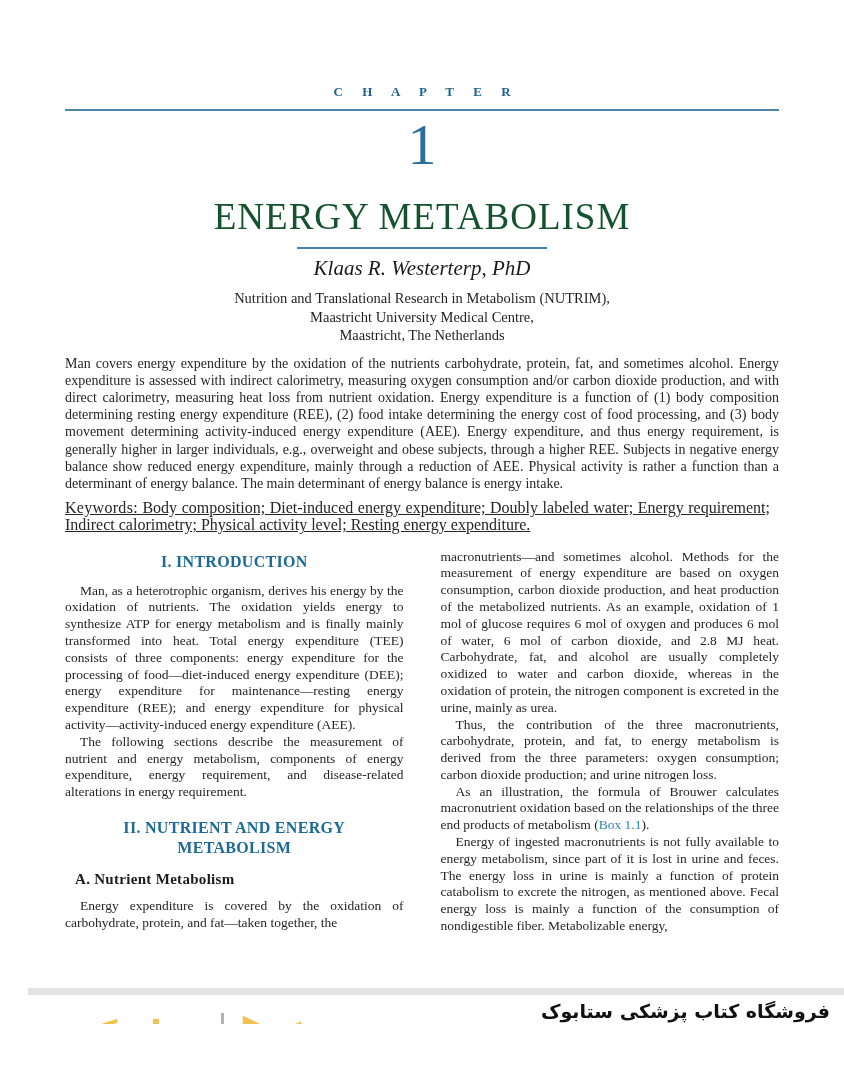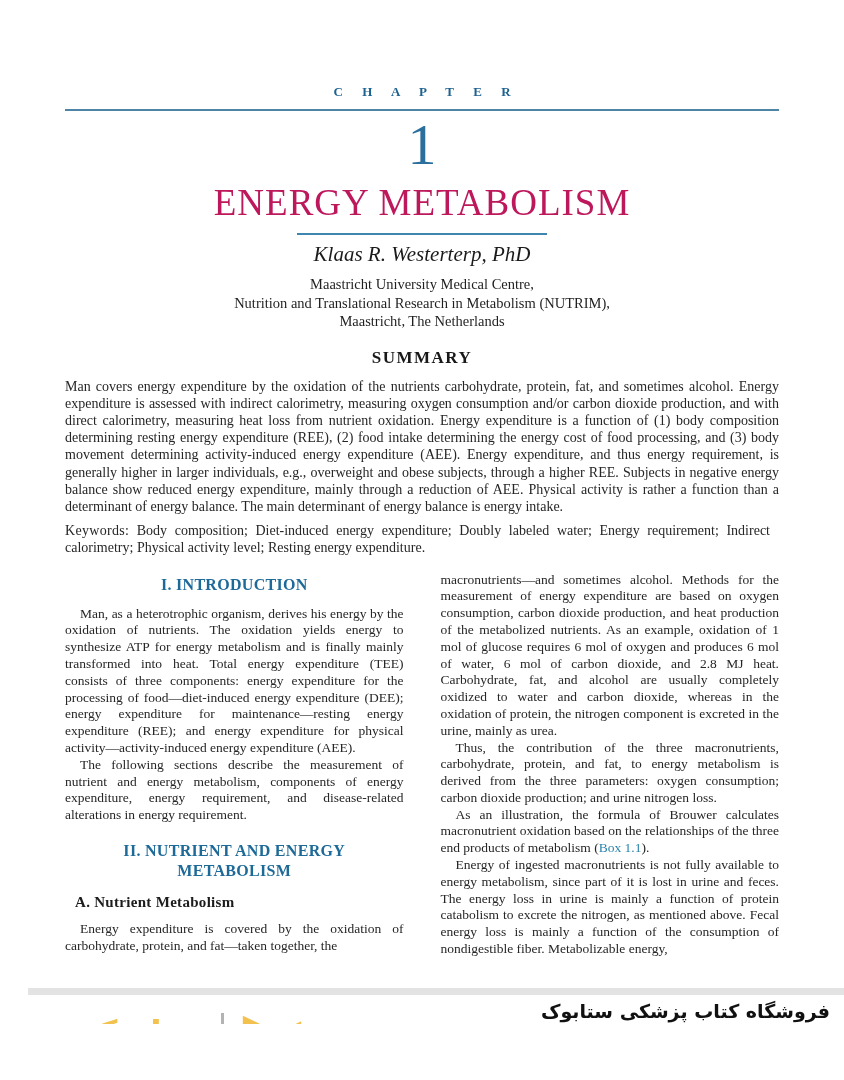--- a/index.html
+++ b/index.html
@@ -15,41 +15,41 @@
     margin-top:84px; text-align:center;
     font-size:13px; font-weight:600; letter-spacing:0.62em; text-indent:0.62em;
     color:#1e6290;
   }
   .head-rule { margin-top:9px; height:2px; background:#4e85a6; }
   .chapter-number {
     margin-top:4px; text-align:center;
     font-size:58px; line-height:60px; color:#2b6f9d; font-weight:500;
   }
   .doc-title {
-    margin:8px 0 0 0; text-align:center;
+    margin:22px 0 0 0; text-align:center;
     font-size:37px; line-height:40px; font-weight:400; letter-spacing:1px;
-    color:#be185d;
+    color:#14532d;
   }
   .title-rule { width:250px; height:2px; background:#3f86ae; margin:10px auto 0 auto; }
   .author {
     margin-top:7px; text-align:center;
     font-style:italic; font-size:21px; color:#1b1b1b;
   }
   .affil { margin-top:8px; text-align:center; font-size:14.5px; line-height:18.5px; color:#1f1f1f; }
 
   
   .summary-heading {
     margin:17px 0 0 0; text-align:center;
     font-size:17px; font-weight:700; letter-spacing:1.5px; color:#181818;
   }
   .summary-body {
     margin:10px 0 0 0; text-align:justify;
     font-size:14px; line-height:17.2px;
   }
-  .keywords { margin:7px 9px 0 0; text-align:justify; font-size:14px; line-height:17.2px; }
+  .keywords { margin:7px 9px 0 0; text-align:justify; font-size:16px; line-height:17.2px;text-decoration:underline; }
   .kw-label { letter-spacing:0.3px; }
 
   
   .cols { display:flex; gap:37px; margin-top:15px; }
   .col { width:345.5px; }
   .col p { margin:0; text-align:justify; font-size:13.5px; line-height:16.8px; }
   .col p.ind { text-indent:15px; }
   .sec-heading {
     margin:3px 0 11px 0; text-align:center;
     font-size:16px; line-height:20px; font-weight:700; color:#1d6a98; letter-spacing:0.3px;
@@ -93,26 +93,25 @@
     <div class="chapter-label">C H A P T E R</div>
     <div class="head-rule"></div>
     <div class="chapter-number">1</div>
 
     <h1 class="doc-title">ENERGY METABOLISM</h1>
     <div class="title-rule"></div>
 
     <div class="author">Klaas R. Westerterp, PhD</div>
 
     <div class="affil">
+      <div>Nutrition and Translational Research in Metabolism (NUTRIM),</div>
       <div>Maastricht University Medical Centre,</div>
-      <div>Nutrition and Translational Research in Metabolism (NUTRIM),</div>
       <div>Maastricht, The Netherlands</div>
     </div>
 
-    <h2 class="summary-heading">SUMMARY</h2>
     <p class="summary-body">Man covers energy expenditure by the oxidation of the nutrients carbohydrate, protein, fat, and sometimes alcohol. Energy expenditure is assessed with indirect calorimetry, measuring oxygen consumption and/or carbon dioxide production, and with direct calorimetry, measuring heat loss from nutrient oxidation. Energy expenditure is a function of (1) body composition determining resting energy expenditure (REE), (2) food intake determining the energy cost of food processing, and (3) body movement determining activity-induced energy expenditure (AEE). Energy expenditure, and thus energy requirement, is generally higher in larger individuals, e.g., overweight and obese subjects, through a higher REE. Subjects in negative energy balance show reduced energy expenditure, mainly through a reduction of AEE. Physical activity is rather a function than a determinant of energy balance. The main determinant of energy balance is energy intake.</p>
     <p class="keywords"><span class="kw-label">Keywords:</span><span> Body composition; Diet-induced energy expenditure; Doubly labeled water; Energy requirement; Indirect calorimetry; Physical activity level; Resting energy expenditure.</span></p>
 
     <div class="cols">
 
       <div class="col">
         <h3 class="sec-heading">I.  INTRODUCTION</h3>
         <p class="ind">Man, as a heterotrophic organism, derives his energy by the oxidation of nutrients. The oxidation yields energy to synthesize ATP for energy metabolism and is finally mainly transformed into heat. Total energy expenditure (TEE) consists of three components: energy expenditure for the processing of food—diet-induced energy expenditure (DEE); energy expenditure for maintenance—resting energy expenditure (REE); and energy expenditure for physical activity—activity-induced energy expenditure (AEE).</p>
         <p class="ind">The following sections describe the measurement of nutrient and energy metabolism, components of energy expenditure, energy requirement, and disease-related alterations in energy requirement.</p>
         <h3 class="sec-heading second">II.  NUTRIENT AND ENERGY METABOLISM</h3>

